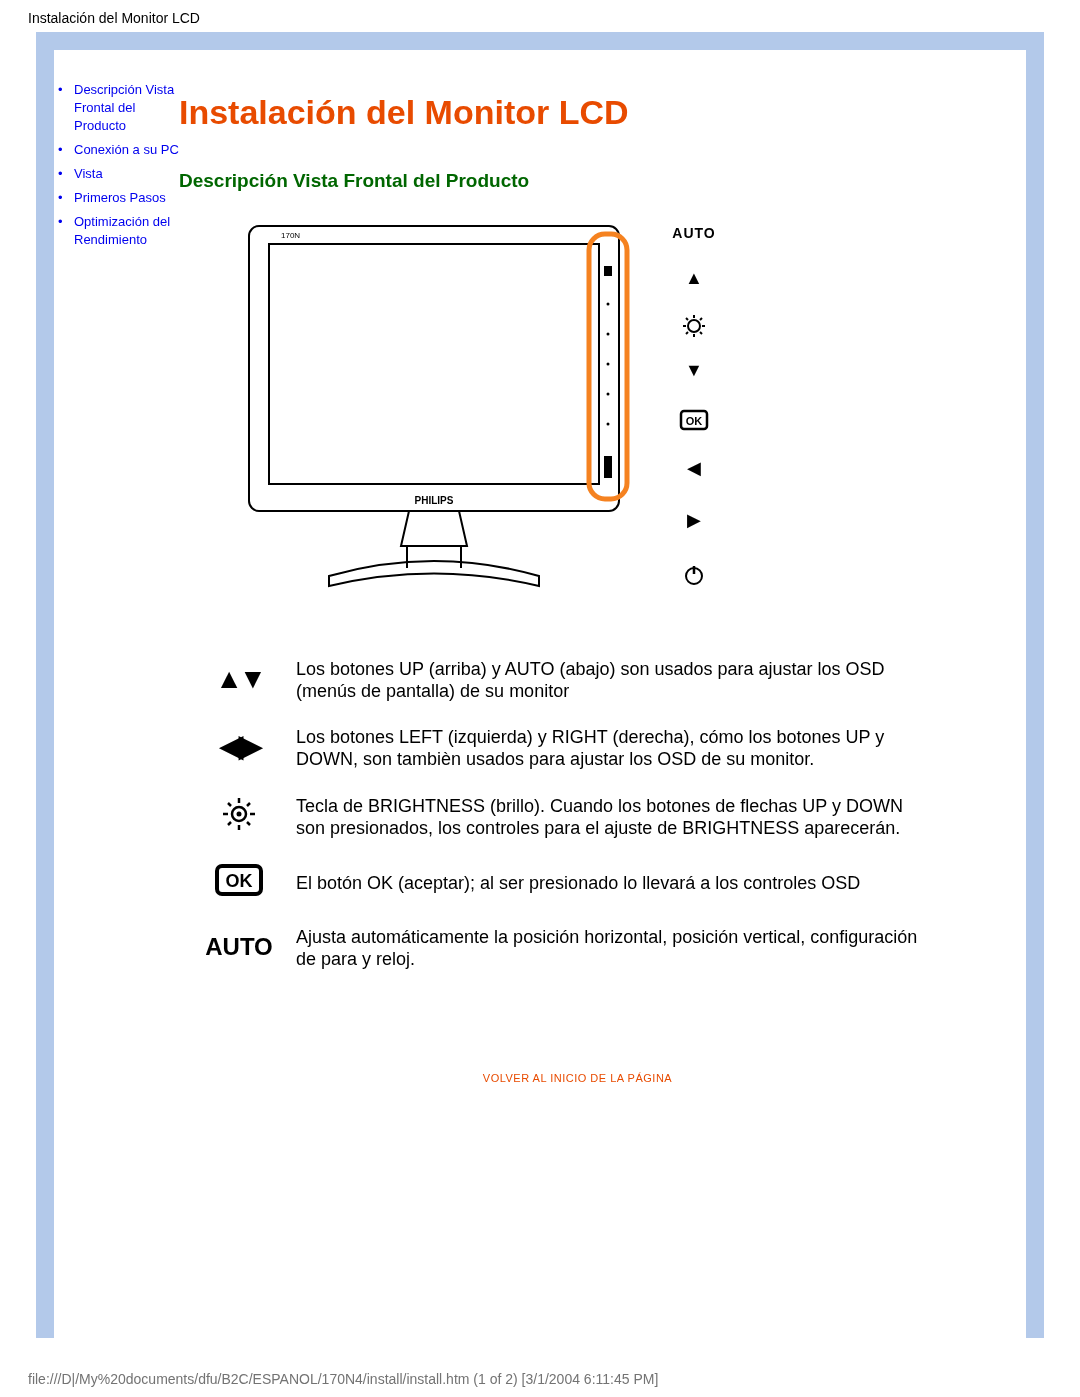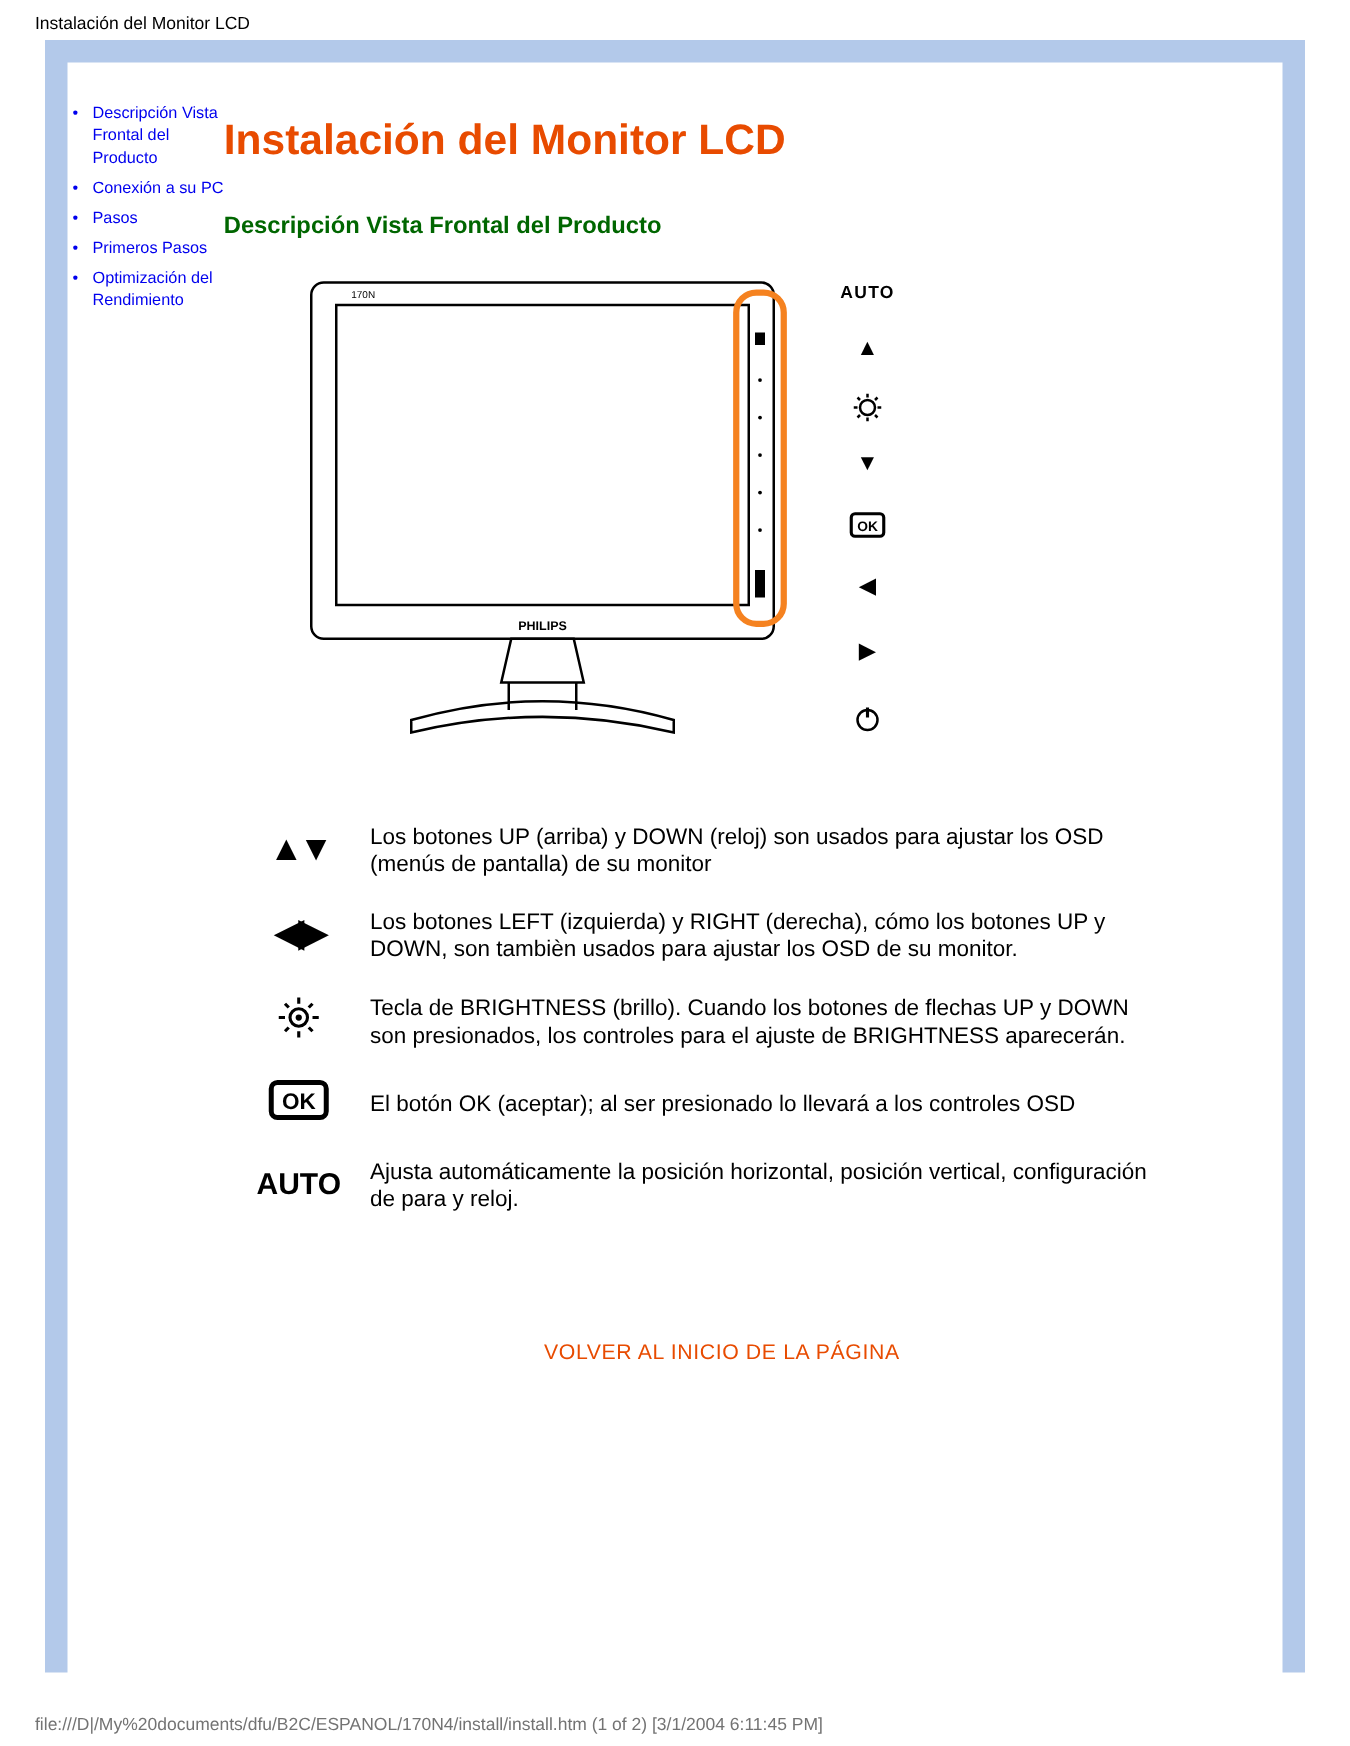--- a/index.html
+++ b/index.html
@@ -13,35 +13,35 @@
   h1{font-family:Arial,Helvetica,sans-serif;font-size:34px;font-weight:bold;color:#E84B00;margin:25px 0 38px 0;letter-spacing:0px;}
   h2{font-family:Arial,Helvetica,sans-serif;font-size:19px;font-weight:bold;color:#006600;margin:0 0 24px 0;}
   .diagram{position:relative;width:560px;height:400px;margin:0 0 30px 30px;}
   .monitor-svg{display:block;}
   .legend-table{width:740px;border-collapse:collapse;margin-left:15px;}
   .legend-table td{vertical-align:middle;padding:12px 12px 12px 0;font-size:18px;line-height:22px;}
   .legend-icon{width:90px;text-align:center;}
   .legend-icon .updown{font-size:28px;font-weight:bold;letter-spacing:-4px;}
   .legend-icon .leftright{font-size:30px;font-weight:bold;letter-spacing:-4px;}
   .legend-icon .auto{font-family:Arial,Helvetica,sans-serif;font-size:24px;font-weight:bold;letter-spacing:0px;}
-  .back-top{display:block;text-align:center;font-size:17px;color:#E84B00;margin-top:90px;letter-spacing:0.5px;}
+  .back-top{display:block;text-align:center;font-size:11px;color:#E84B00;margin-top:90px;letter-spacing:0.5px;}
   .footer{position:absolute;bottom:0;left:0;right:0;font-size:14px;padding:10px 18px;color:#737373;}
 </style>
 </head>
 <body>
 
 <div class="wrap">
   <div class="top-header">Instalación del Monitor LCD</div>
 
   <div class="blue-frame">
 
     <div class="sidebar">
       <a class="sidebar-item"><span class="bullet">•</span><span>Descripción Vista Frontal del Producto</span></a>
       <a class="sidebar-item"><span class="bullet">•</span><span>Conexión a su PC</span></a>
-      <a class="sidebar-item"><span class="bullet">•</span><span>Pasos</span></a>
+      <a class="sidebar-item"><span class="bullet">•</span><span>Vista</span></a>
       <a class="sidebar-item"><span class="bullet">•</span><span>Primeros Pasos</span></a>
       <a class="sidebar-item"><span class="bullet">•</span><span>Optimización del Rendimiento</span></a>
     </div>
 
     <div class="main">
       <h1>Instalación del Monitor LCD</h1>
       <h2>Descripción Vista Frontal del Producto</h2>
 
       <div class="diagram">
         <svg class="monitor-svg" width="560" height="400" viewBox="0 0 560 400">
@@ -96,21 +96,21 @@
             <circle cx="0" cy="0" r="8" fill="none" stroke="#000" stroke-width="2"></circle>
             <line x1="0" y1="-10" x2="0" y2="-2" stroke="#000" stroke-width="2.5"></line>
           </g>
         </svg>
       </div>
 
       <table class="legend-table">
         <tbody>
             <tr>
           <td class="legend-icon"><span class="updown">▲▼</span></td>
-          <td>Los botones UP (arriba) y DOWN (reloj) son usados para ajustar los OSD (menús de pantalla) de su monitor</td>
+          <td>Los botones UP (arriba) y AUTO (abajo) son usados para ajustar los OSD (menús de pantalla) de su monitor</td>
         </tr>
         <tr>
           <td class="legend-icon"><span class="leftright">◀▶</span></td>
           <td>Los botones LEFT (izquierda) y RIGHT (derecha), cómo los botones UP y DOWN, son tambièn usados para ajustar los OSD de su monitor.</td>
         </tr>
         <tr>
           <td class="legend-icon">
             <svg width="40" height="40" viewBox="-20 -20 40 40">
               <circle cx="0" cy="0" r="7" fill="none" stroke="#000" stroke-width="2.5"></circle>
               <circle cx="0" cy="0" r="2.5" fill="#000"></circle>

